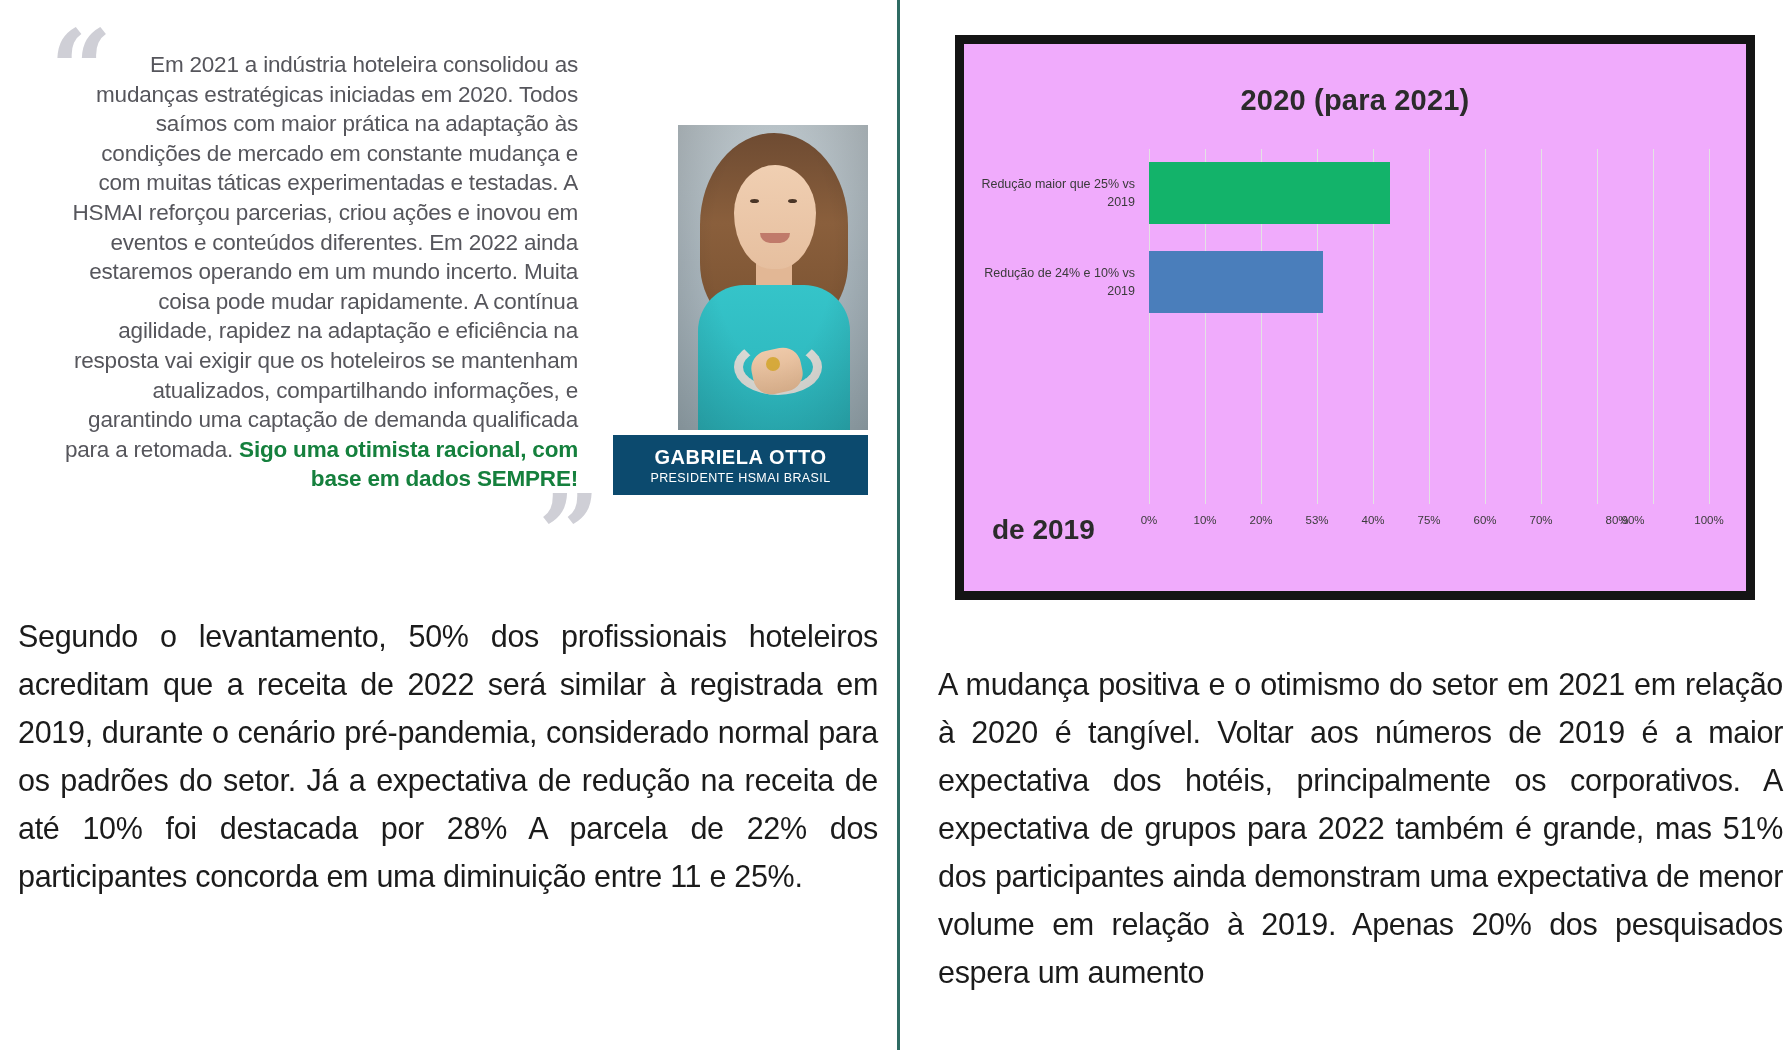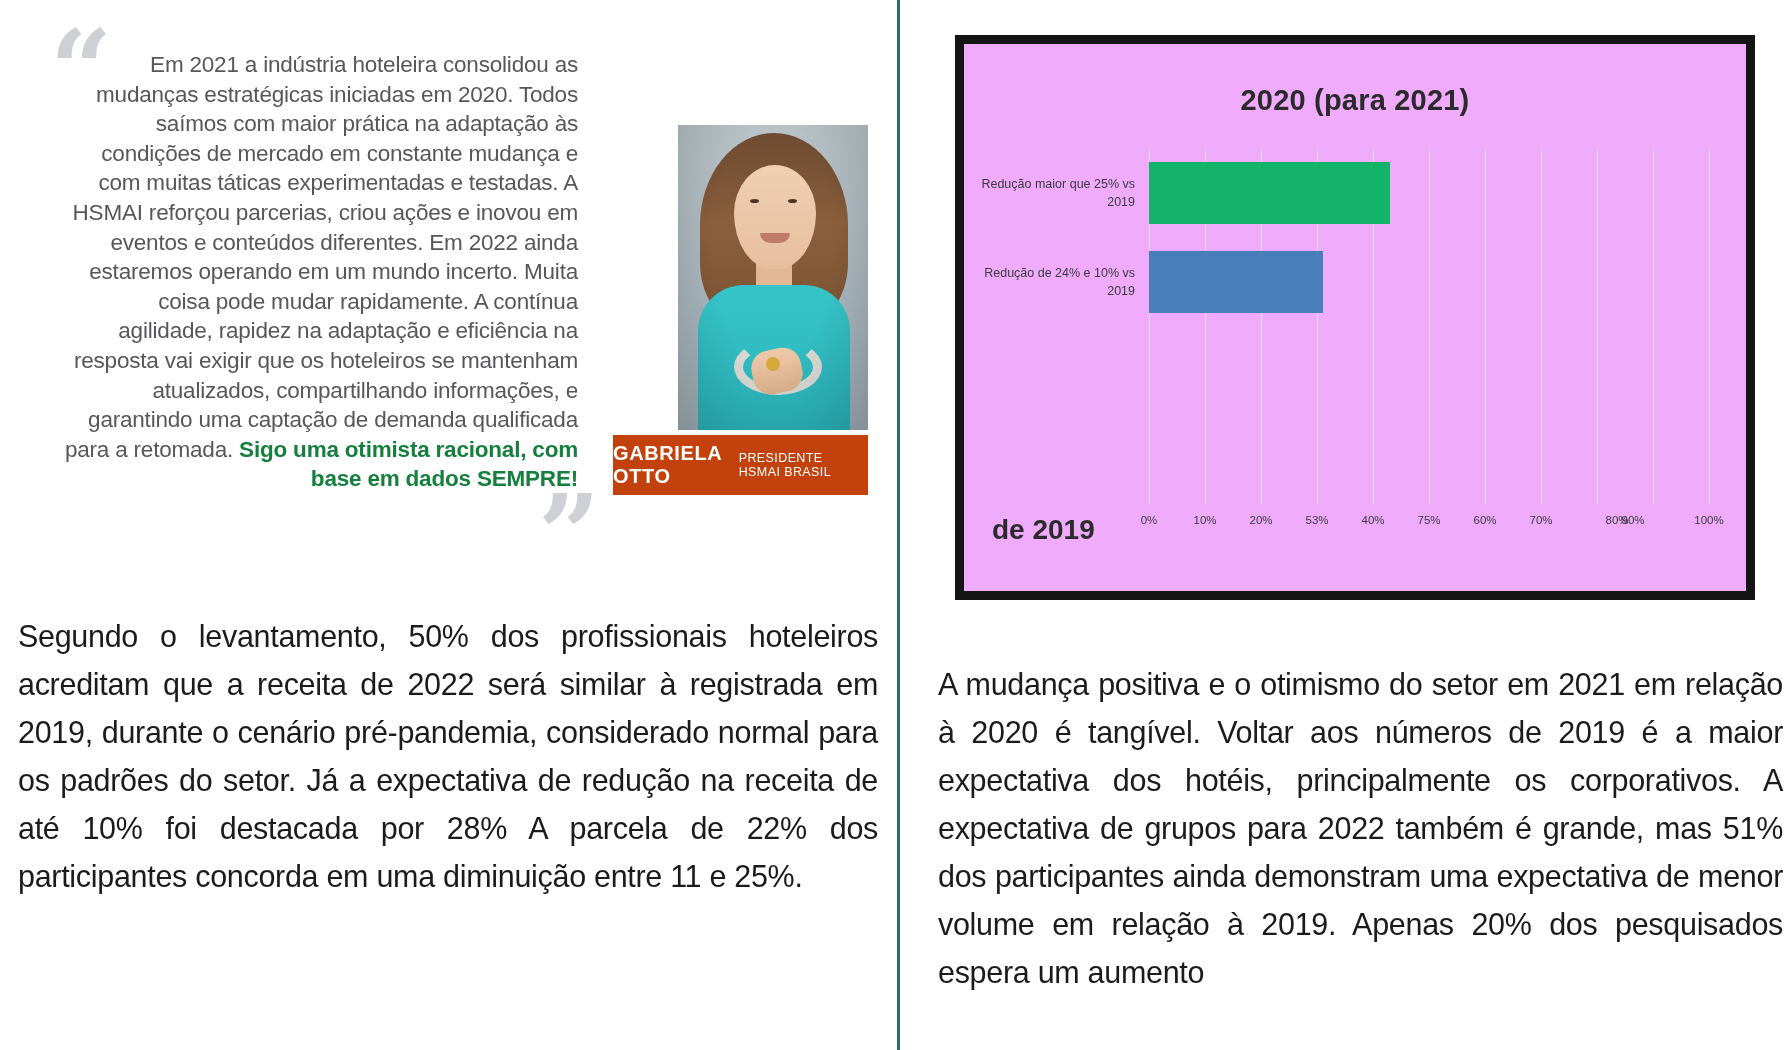--- a/index.html
+++ b/index.html
@@ -154,24 +154,24 @@
   .photo-shadow {
     position: absolute;
     left: 0; top: 0; right: 0; bottom: 0;
     background: radial-gradient(ellipse at 50% 40%, rgba(0,0,0,0) 45%, rgba(0,0,0,0.18) 100%);
   }
 
   .name-banner {
     position: absolute;
     left: 595px; top: 425px;
     width: 255px; height: 60px;
-    background: #c2410c;
+    background: #0c4a6e;
     color: #ffffff;
     display: flex;
-    flex-direction: row;
+    flex-direction: column;
     align-items: center;
     justify-content: center;
     gap: 2px;
   }
   .name-banner .nb-name {
     font-size: 20px;
     font-weight: 700;
     letter-spacing: 0.6px;
   }
   .name-banner .nb-role {

